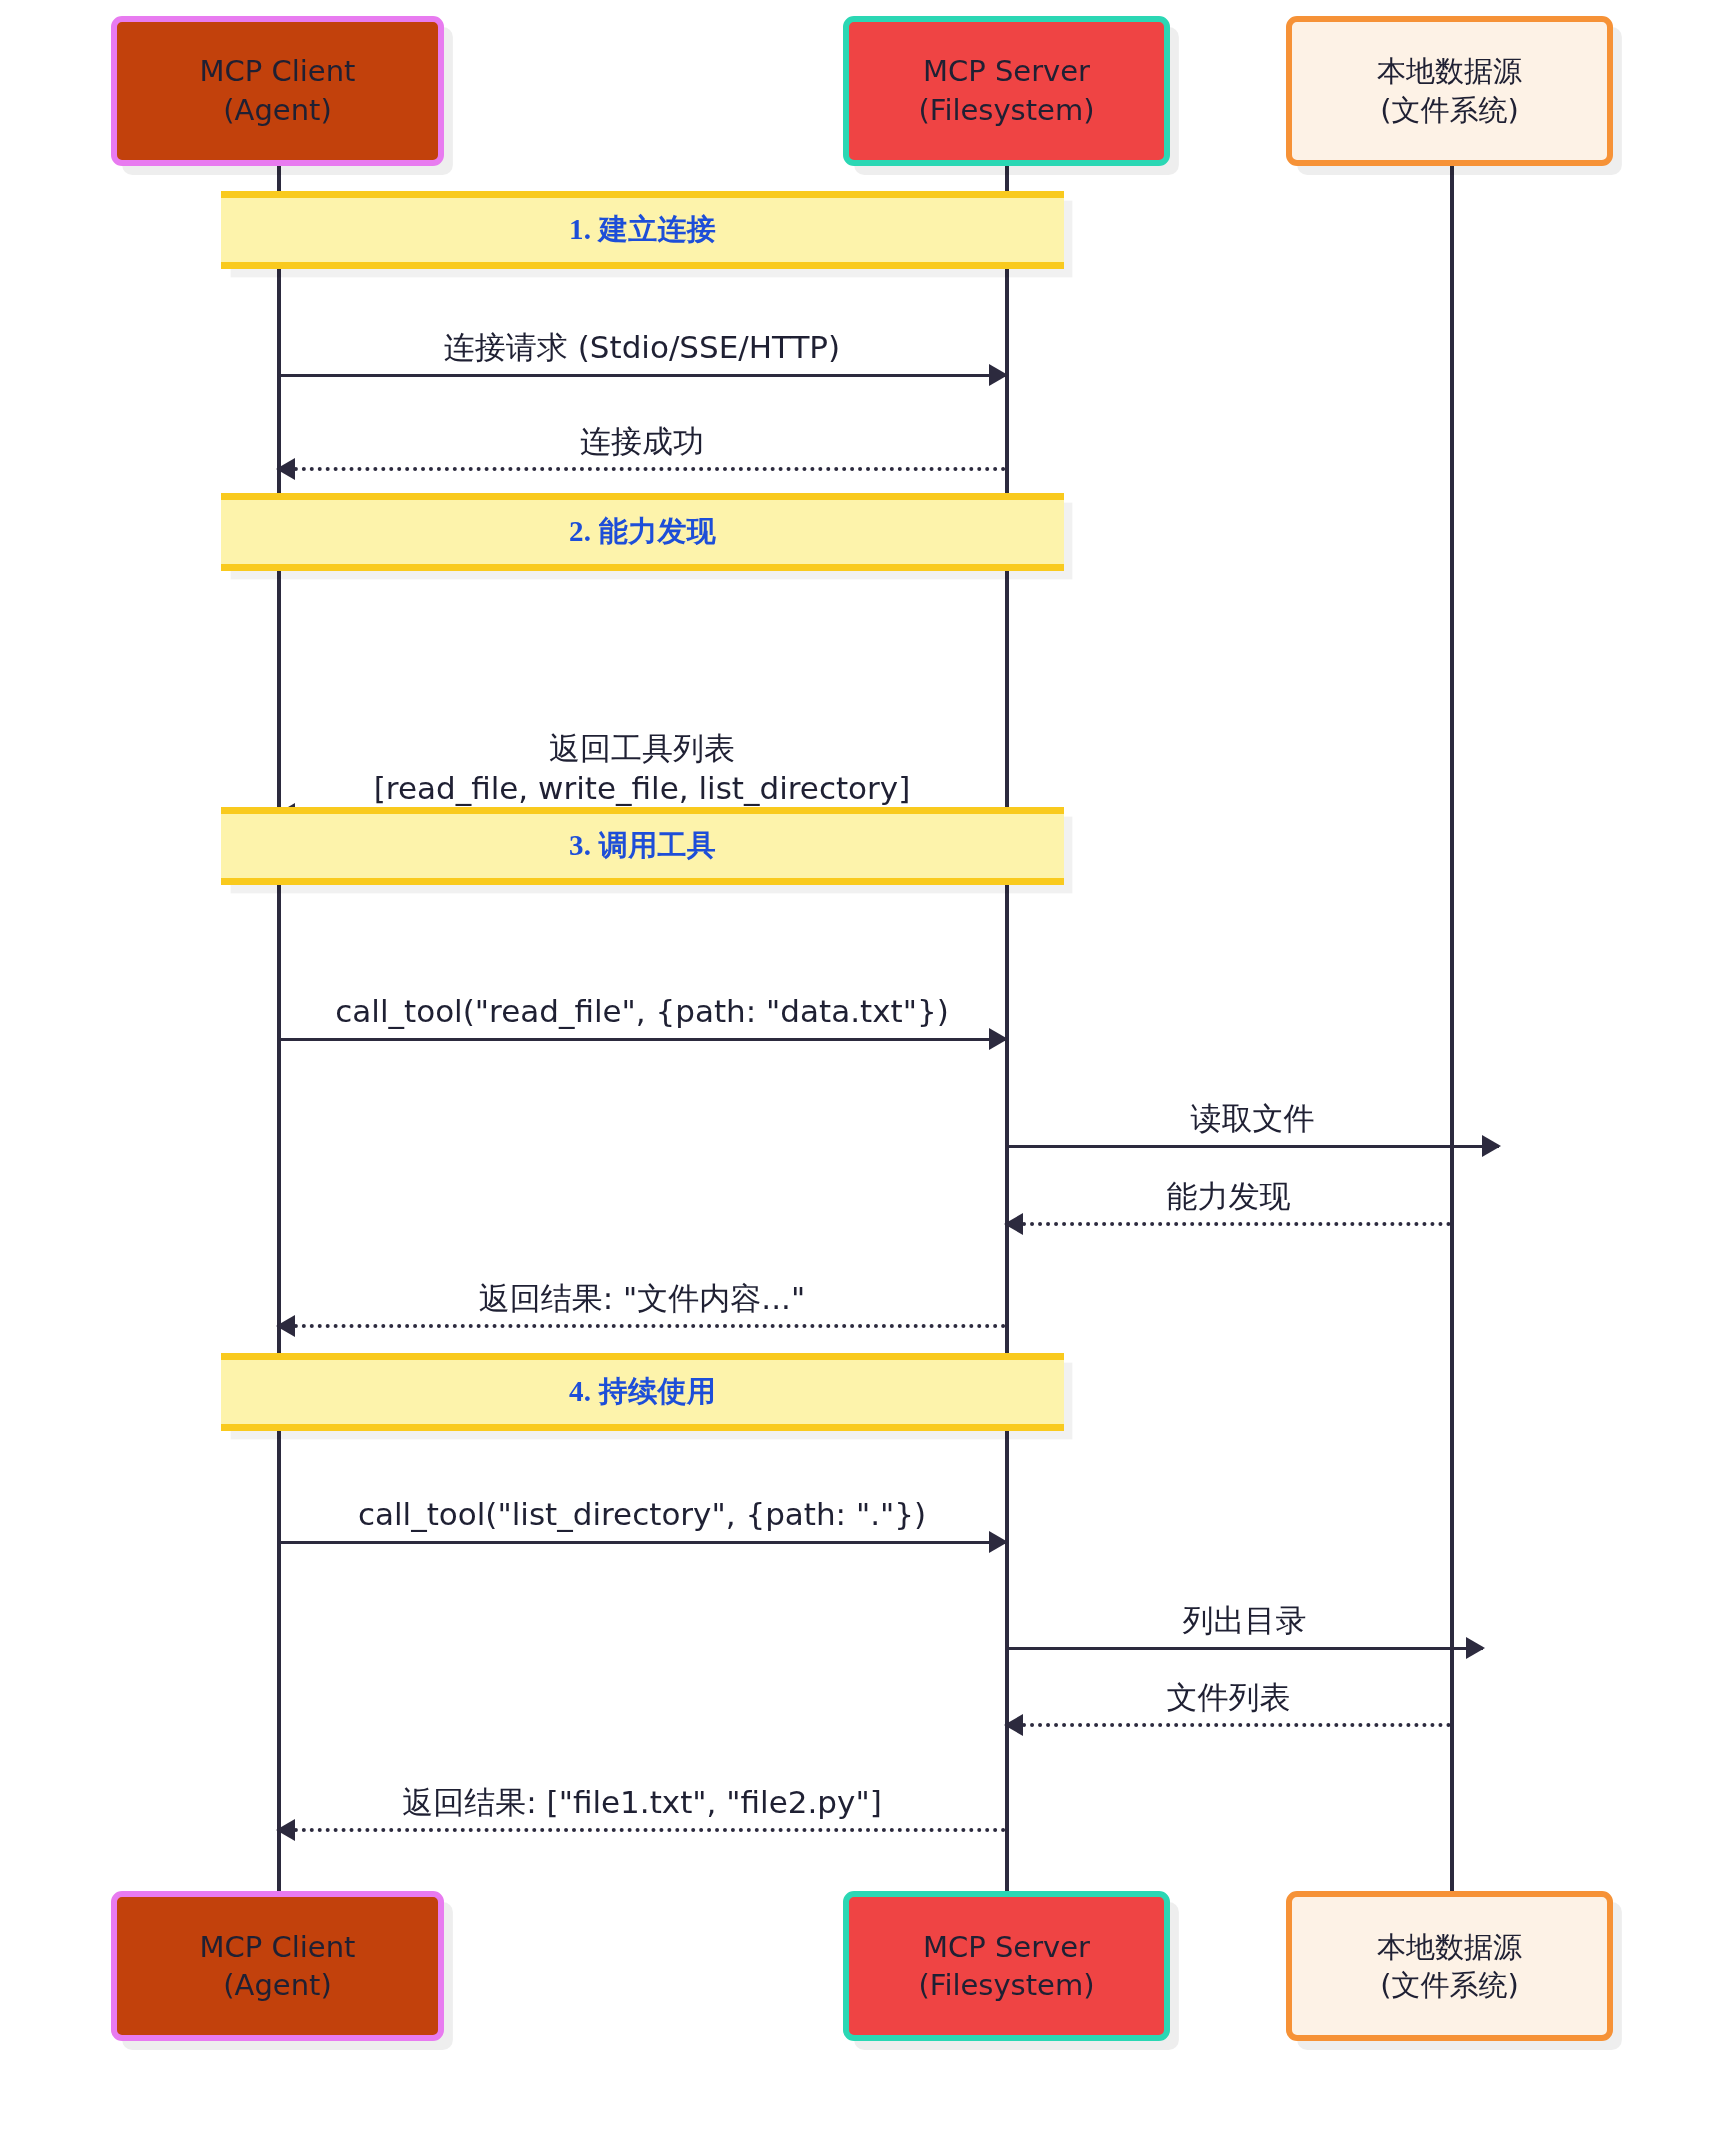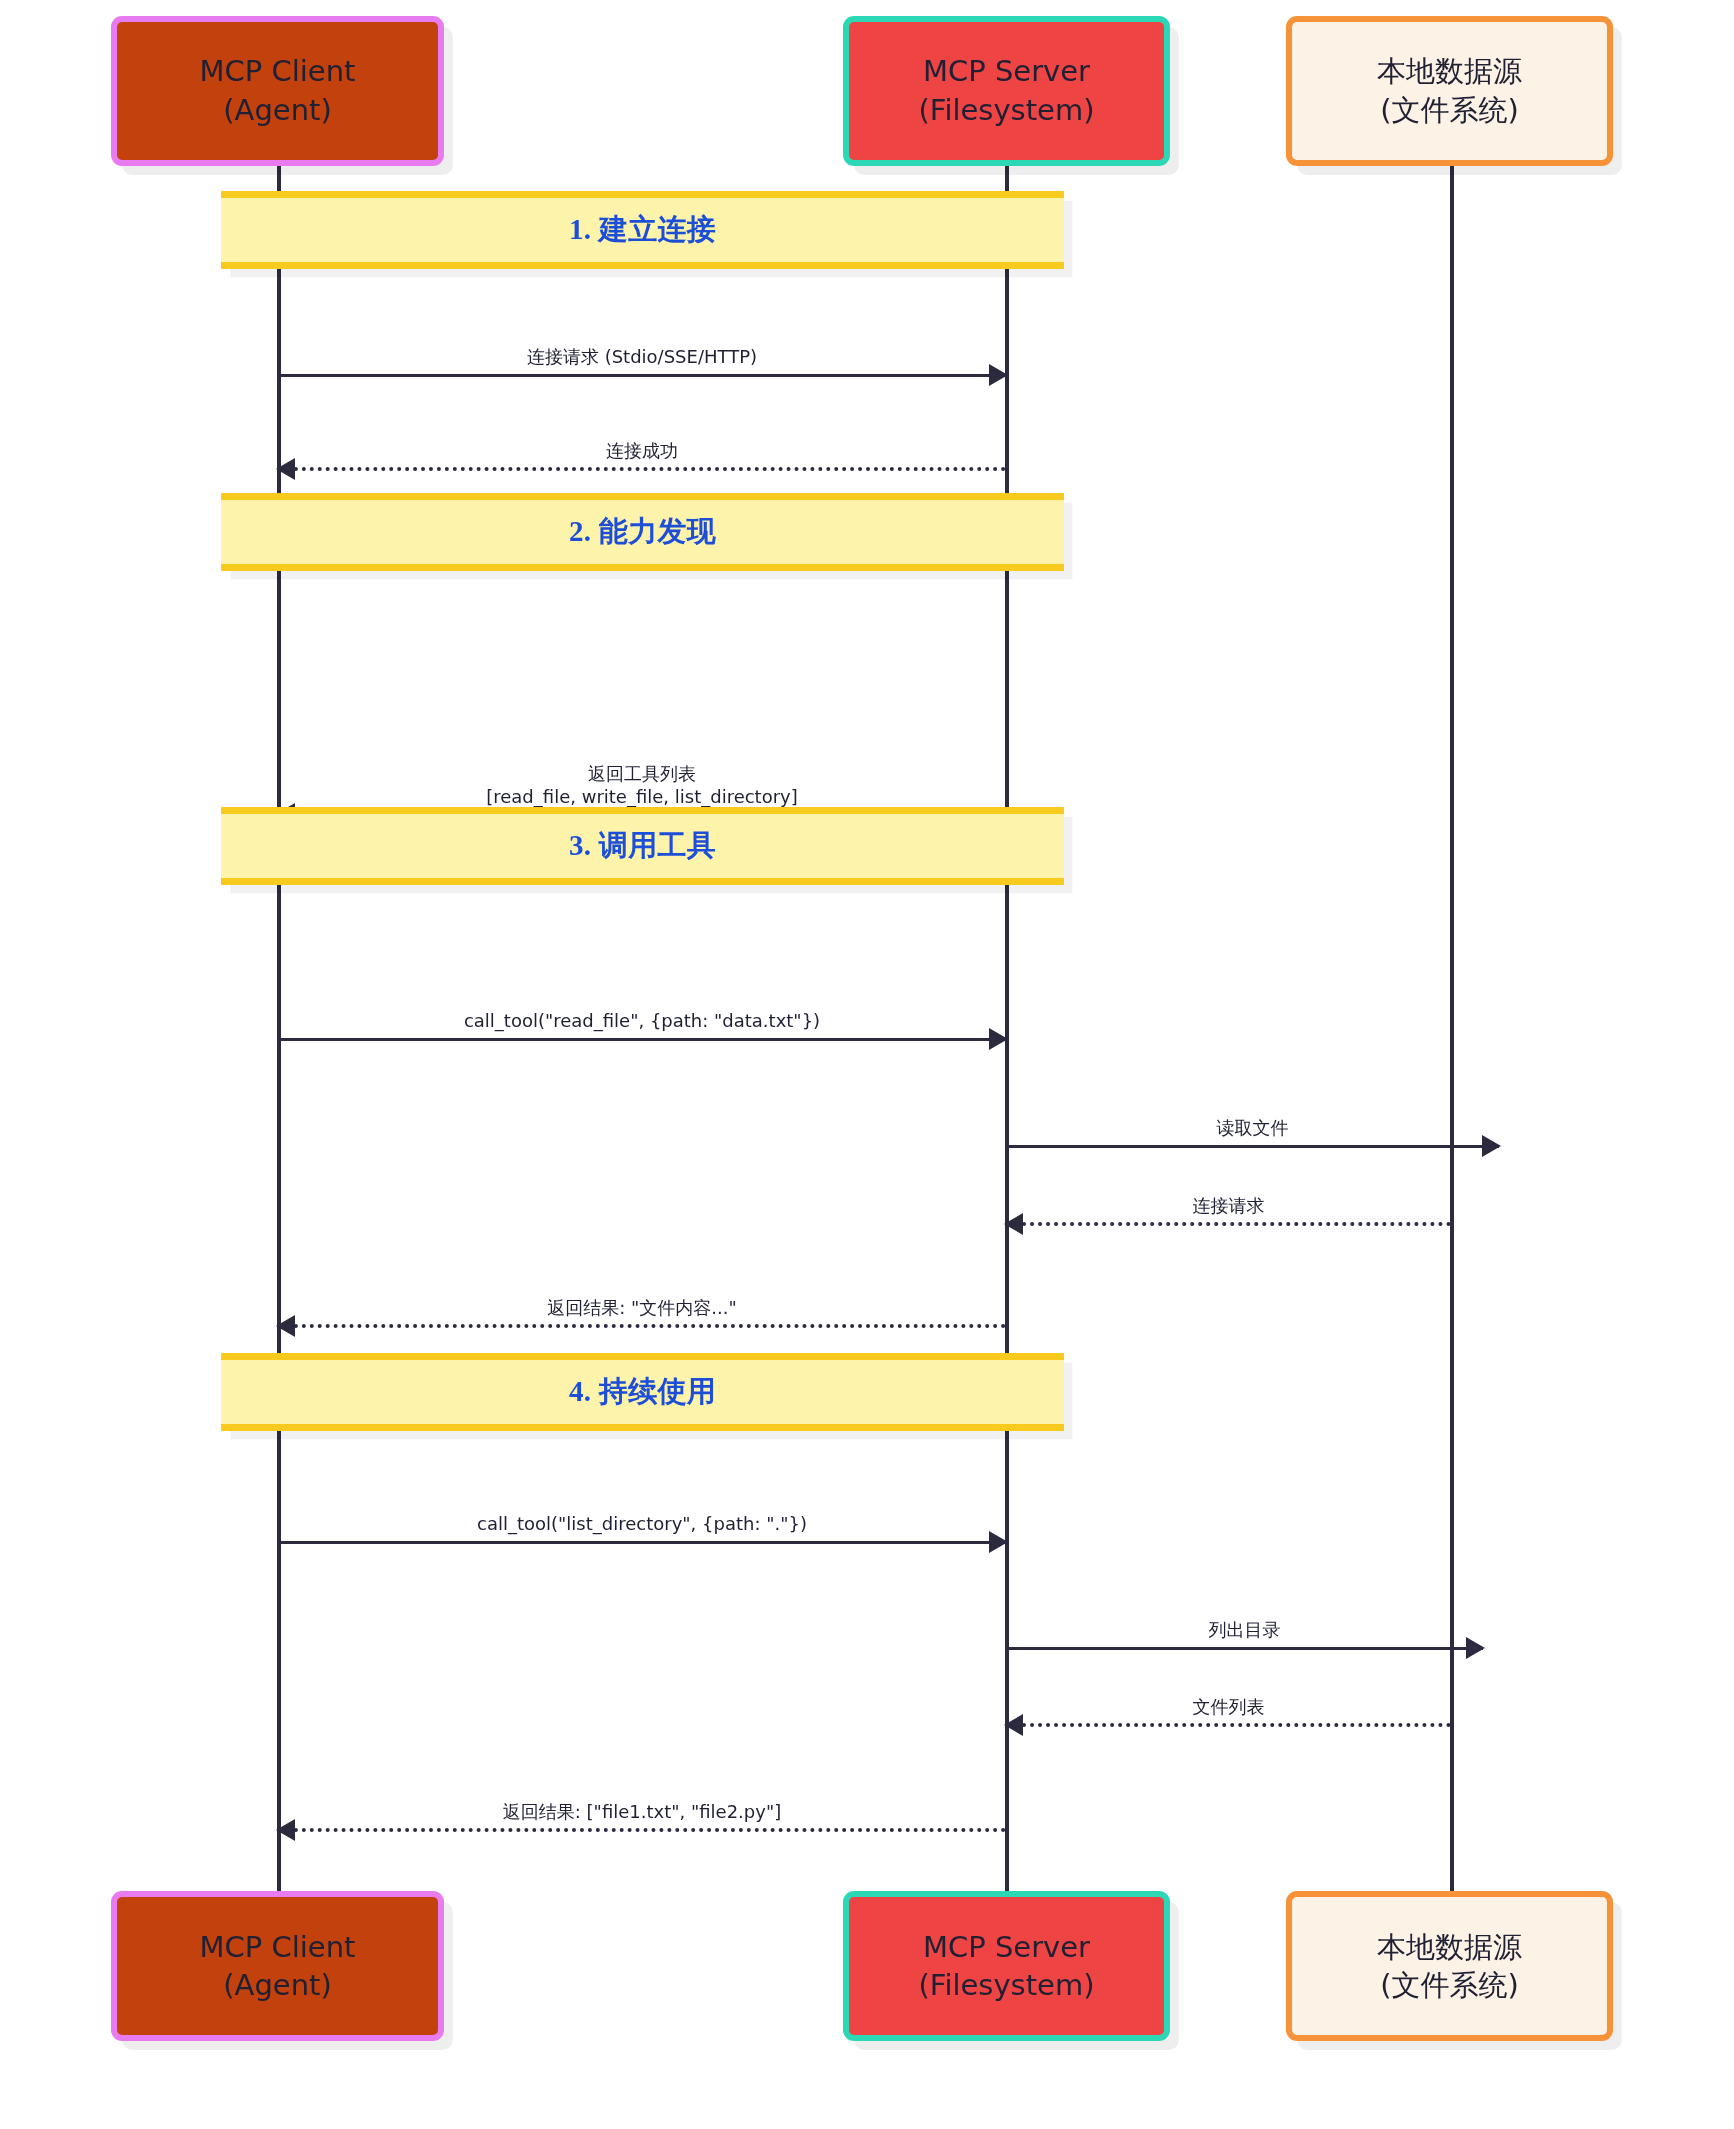--- a/index.html
+++ b/index.html
@@ -70,21 +70,21 @@
     font-family: Liberation Serif, serif;
   }
 
   
   .msg { position: absolute; z-index: 3; }
 
   .msg .mlabel {
     position: absolute;
     bottom: 9px;
     color: #1f2033;
-    font-size: 18px;
+    font-size: 31px;
     line-height: 1.28;
     white-space: nowrap;
     text-align: center;
     left: 50%;
     transform: translateX(-50%);
   }
   .msg .mlabel.two-line { bottom: 7.8px; }
 
   .msg .mline {
     position: absolute;
@@ -175,21 +175,21 @@
     <div class="head right"></div>
   </div>
 
   <div class="msg" style="left:1006px; top:1070px; width:445px; height:78px;padding-left:48px;">
     <span class="mlabel">读取文件</span>
     <div class="mline"></div>
     <div class="head right"></div>
   </div>
 
   <div class="msg" style="left:1006px; top:1162px; width:445px; height:64px;">
-    <span class="mlabel">连接请求</span>
+    <span class="mlabel">能力发现</span>
     <div class="mline dotted"></div>
     <div class="head left"></div>
   </div>
 
   <div class="msg" style="left:278px; top:1259px; width:728px; height:69px;">
     <span class="mlabel">返回结果: "文件内容..."</span>
     <div class="mline dotted"></div>
     <div class="head left"></div>
   </div>
 

